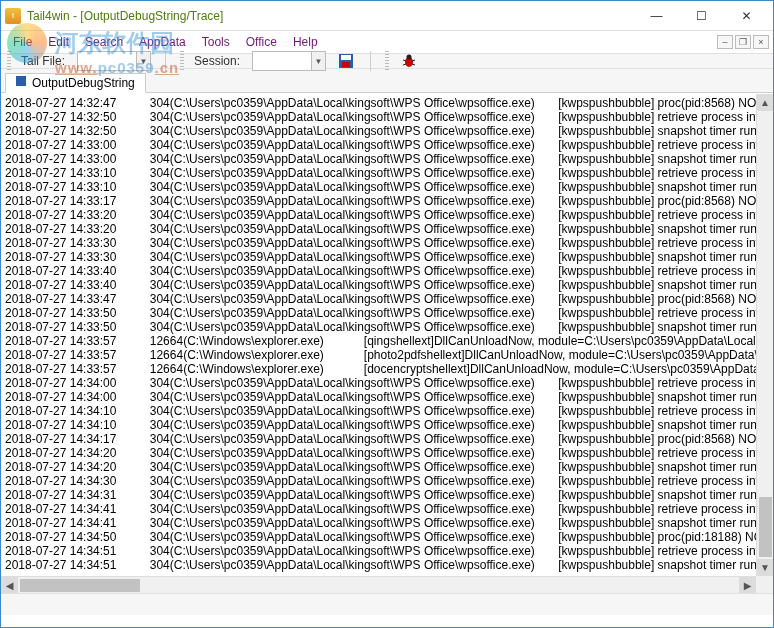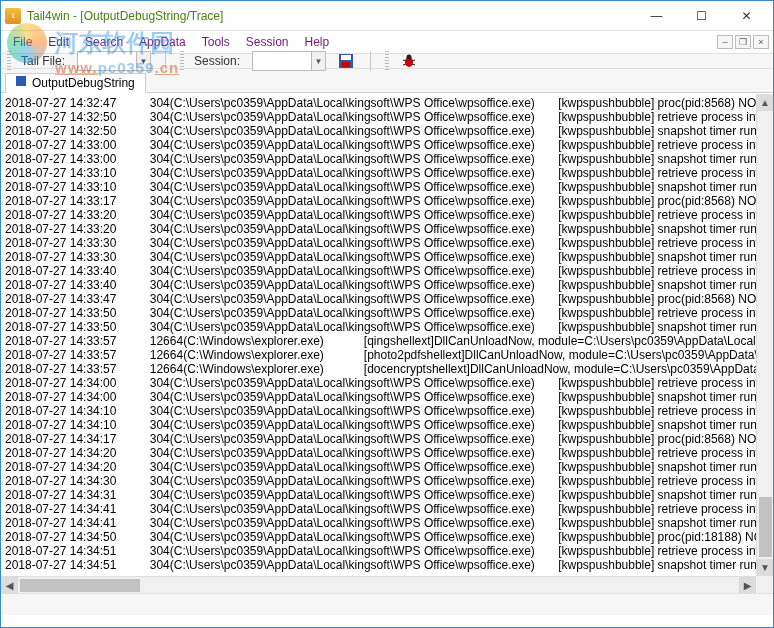--- a/index.html
+++ b/index.html
@@ -65,21 +65,21 @@
     <div class="win-btn close">✕</div>
   </div>
 </div>
 
 <div class="menubar">
   <div class="menu-item">File</div>
   <div class="menu-item">Edit</div>
   <div class="menu-item">Search</div>
   <div class="menu-item">AppData</div>
   <div class="menu-item">Tools</div>
-  <div class="menu-item">Session</div>
+  <div class="menu-item">Office</div>
   <div class="menu-item">Help</div>
   <div class="right-ctrl">
     <span>–</span>
     <span>❐</span>
     <span>×</span>
   </div>
 </div>
 
 <div class="toolbar">
   <div class="dots"></div>

